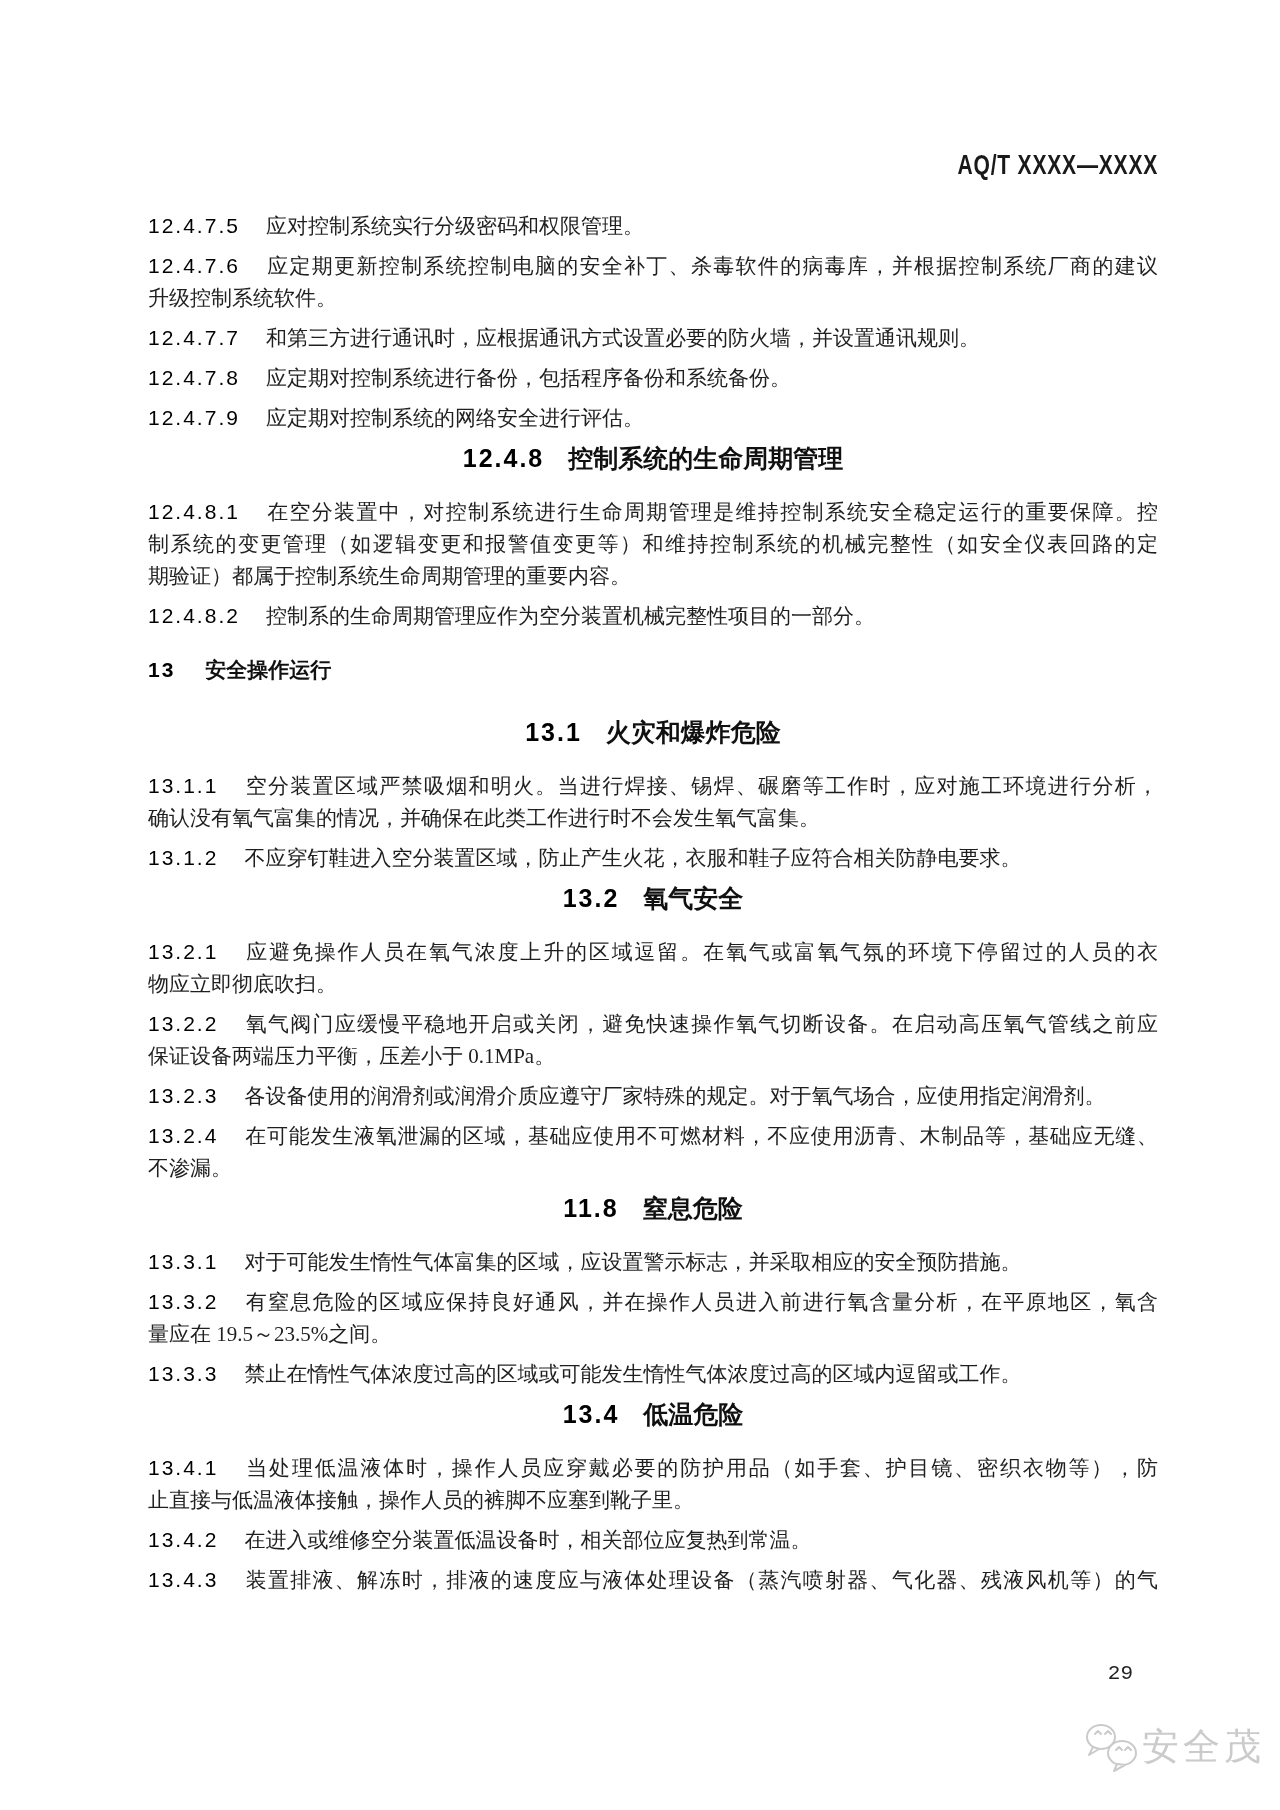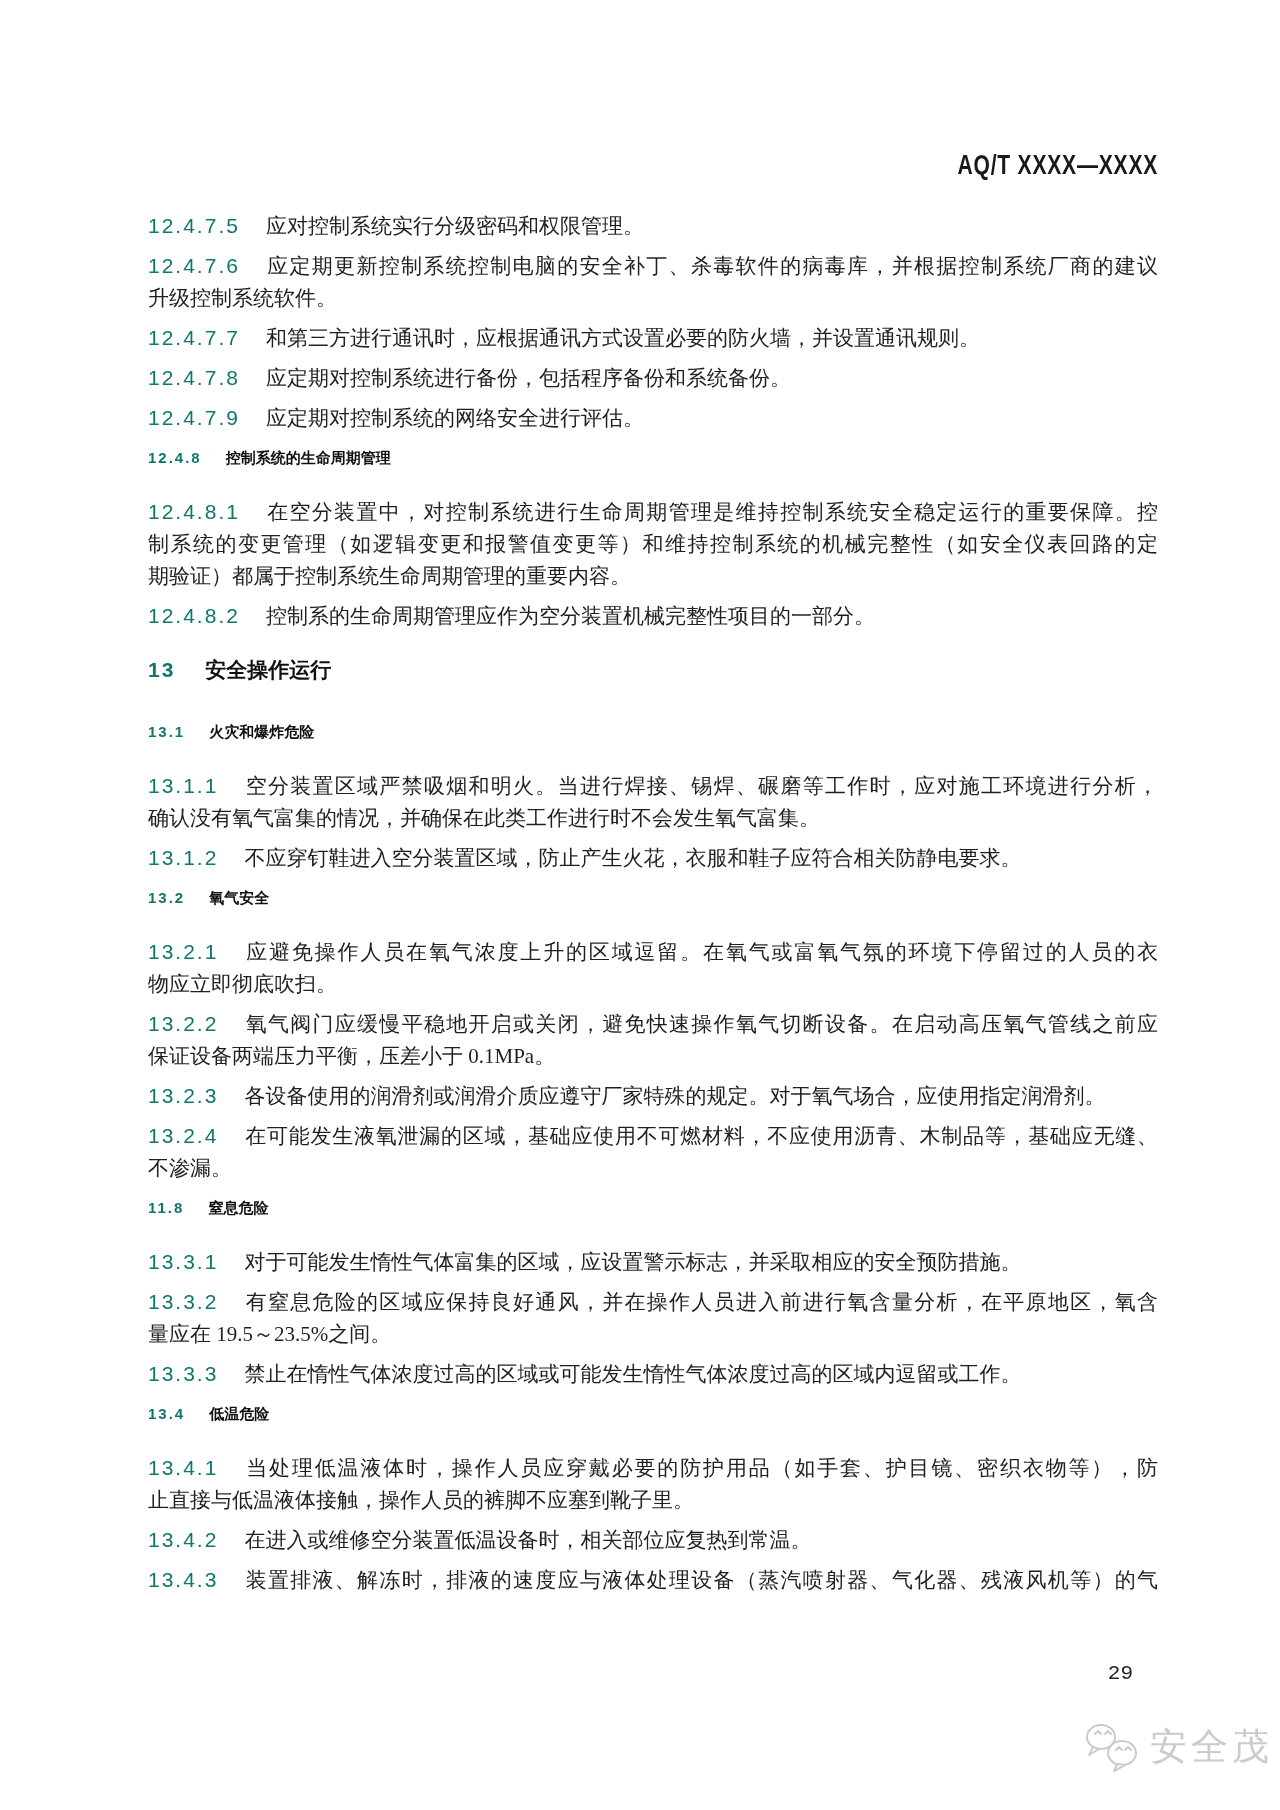--- a/index.html
+++ b/index.html
@@ -14,40 +14,40 @@
     font-size:27px;font-weight:600;letter-spacing:1px;color:#191919;
     transform:scaleX(0.78);transform-origin:100% 50%;
   }
   .content{position:absolute;left:148px;top:210px;width:1010px;}
   .line{font-size:21px;line-height:32px;}
   .fill{text-align:justify;text-align-last:justify;text-justify:inter-character;}
   .last{text-align:left;}
   .clause{margin:0 0 8px 0;}
   .num{
     font-family:"Liberation Sans","DejaVu Sans",sans-serif;
-    letter-spacing:2px;margin-right:26px;white-space:nowrap;color:#0f766e;
+    letter-spacing:2px;margin-right:26px;white-space:nowrap;color:#000000;
   }
   .h2{
-    margin:8px 0 22px 0;font-size:15px;line-height:32px;font-weight:700;
-    font-family:"Liberation Sans","DejaVu Sans",sans-serif;color:#101010;
+    margin:8px 0 22px 0;font-size:25px;line-height:32px;font-weight:700;
+    font-family:"Liberation Sans","DejaVu Sans",sans-serif;color:#101010;text-align:center;
   }
   .h2 .num{font-weight:700;margin-right:24px;letter-spacing:2px;}
   .h1{
     margin:22px 0 30px 0;font-size:21px;line-height:32px;font-weight:700;
     font-family:"Liberation Sans","DejaVu Sans",sans-serif;color:#101010;
   }
   .h1 .num{font-weight:700;margin-right:30px;}
   .pageno{
     position:absolute;top:1662px;right:147px;
     font-size:21px;line-height:24px;color:#242424;
     font-family:Liberation Mono, monospace;
   }
   .watermark{
     position:absolute;left:1084px;top:1722px;display:flex;align-items:flex-start;
-    gap:8px;color:#c9c9c9;
+    color:#c9c9c9;
   }
   .wm-text{
     font-family:"Liberation Sans","DejaVu Sans",sans-serif;
     font-size:37px;letter-spacing:4px;color:#cbcbcb;font-weight:400;white-space:nowrap;
   }
 </style>
 </head>
 <body>
 
 <div class="doc-header">AQ/T XXXX—XXXX</div>

